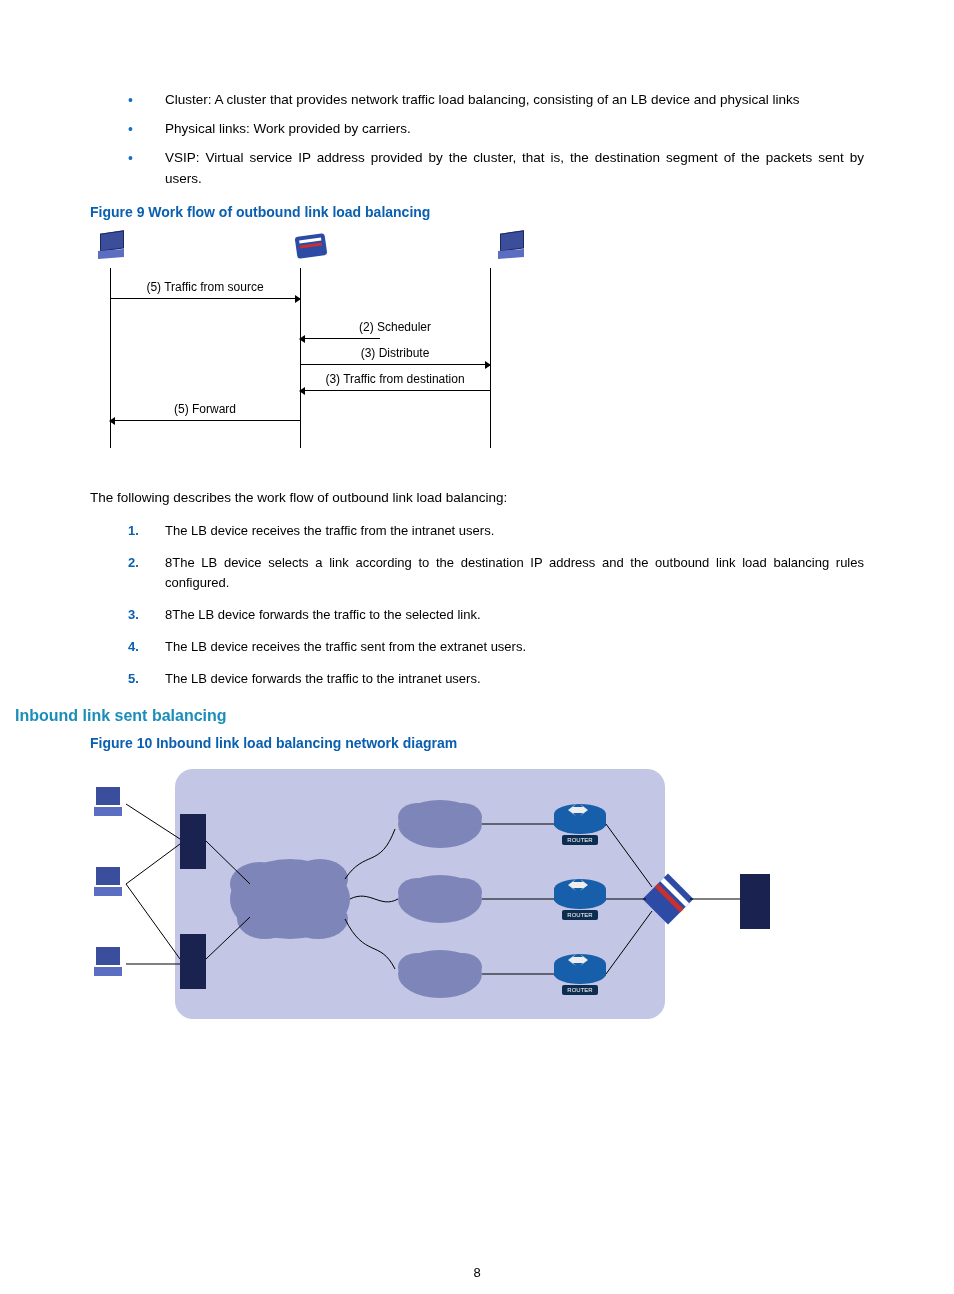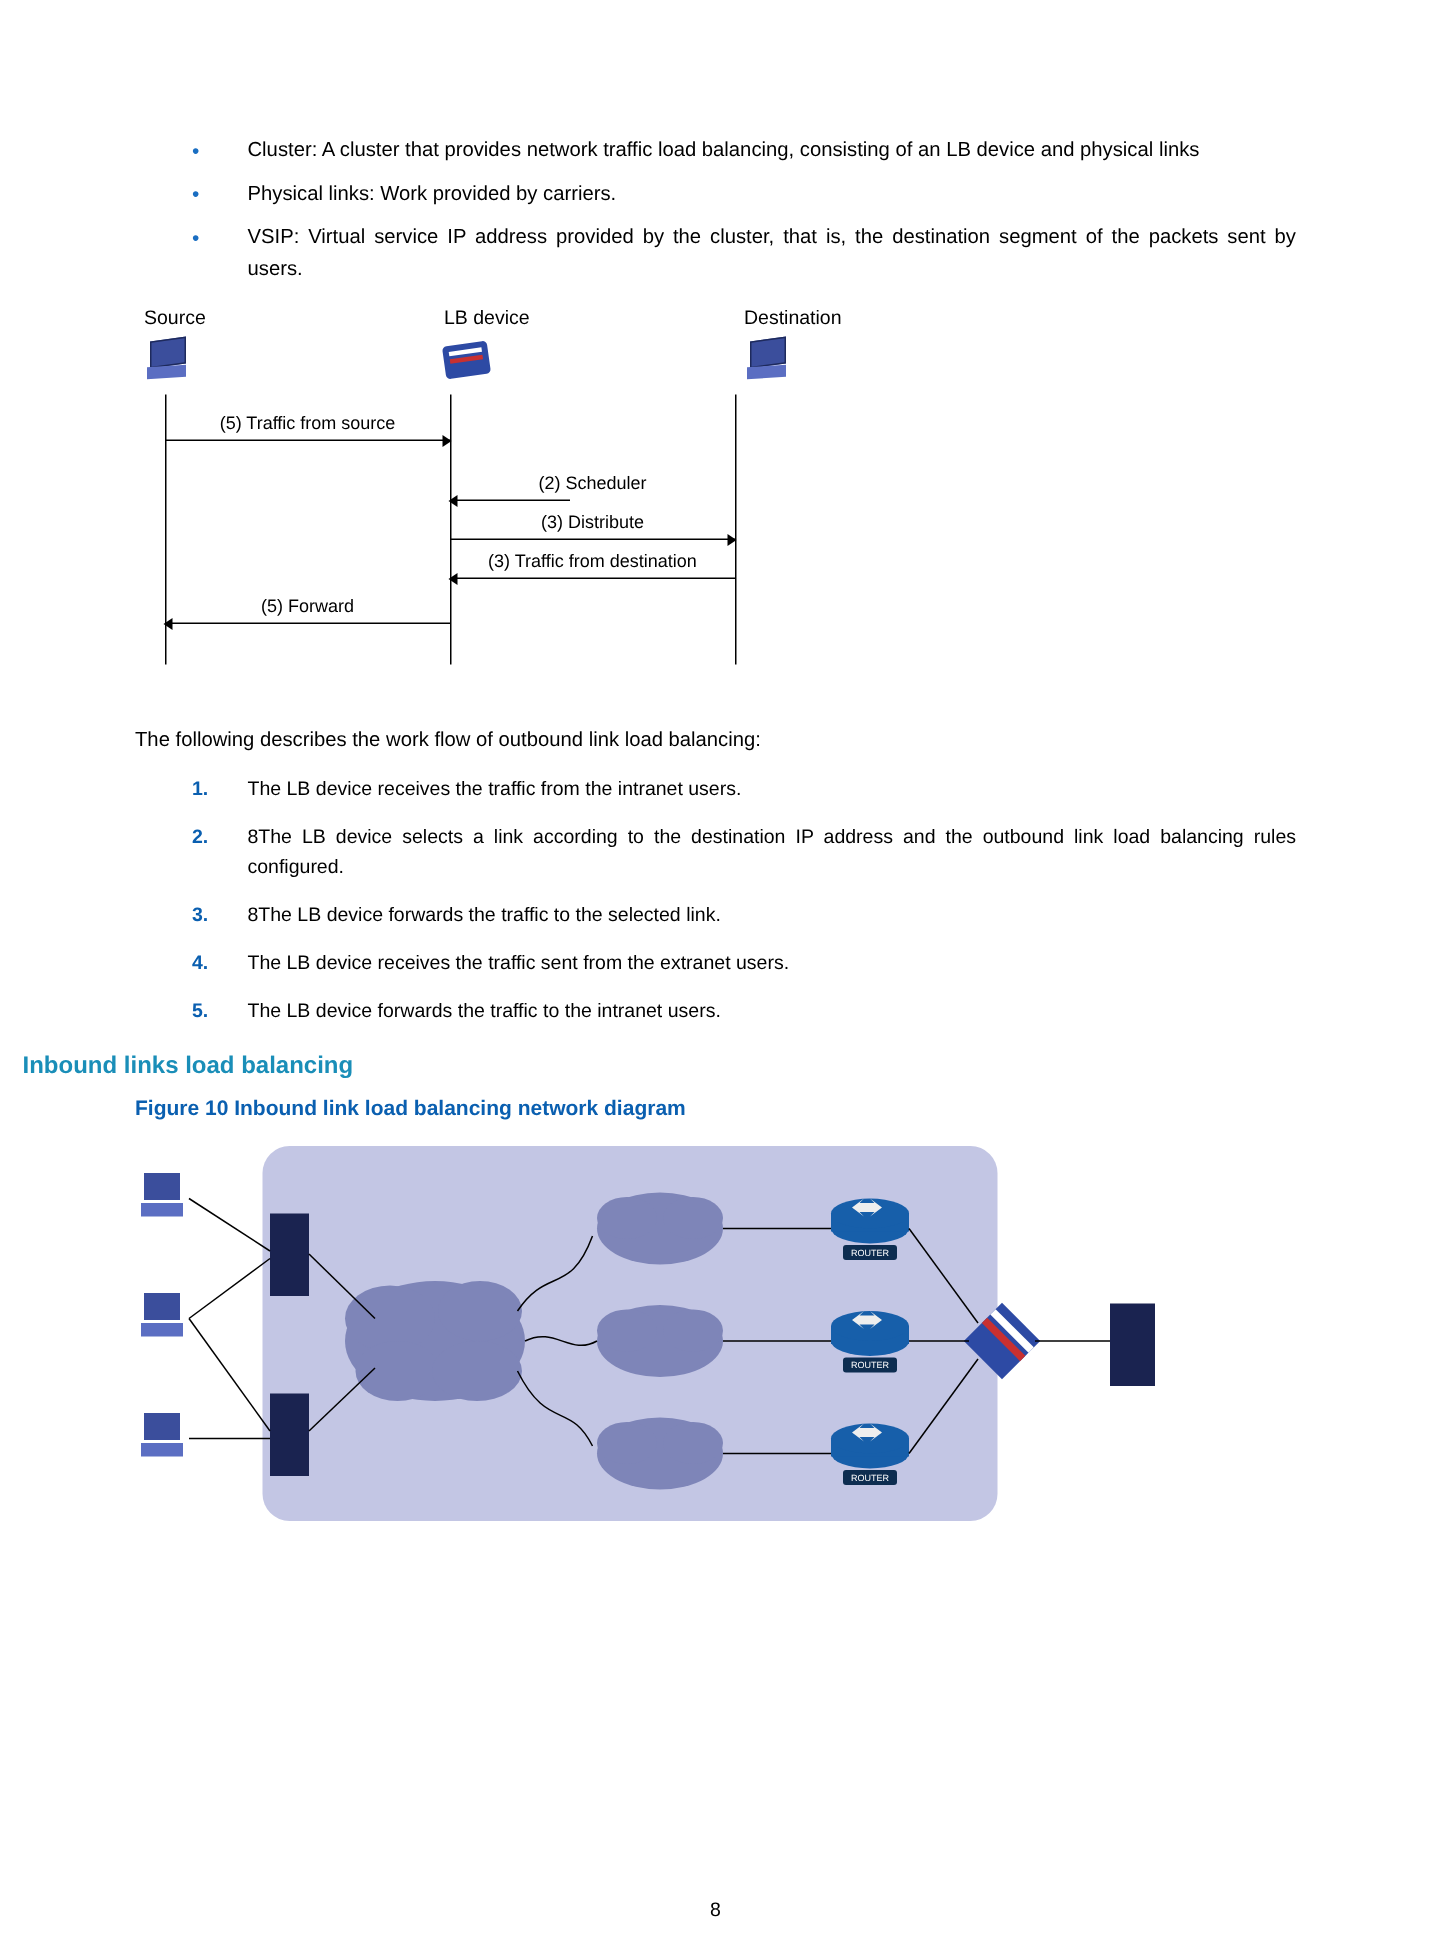--- a/index.html
+++ b/index.html
@@ -181,27 +181,23 @@
 
 <div class="page">
 
   <ul class="bullets">
     <li>Cluster: A cluster that provides network traffic load balancing, consisting of an LB device and physical links</li>
     <li>Physical links: Work provided by carriers.</li>
     <li>VSIP: Virtual service IP address provided by the cluster, that is, the destination segment of the packets sent by users.</li>
   </ul>
 
 
+  <div class="figcap">Figure 9 Work flow of outbound link load balancing</div>
 
   <div class="fig9">
-    <div class="head-row">
-      <div class="col1">Source</div>
-      <div class="col2">LB device</div>
-      <div class="col3">Destination</div>
-    </div>
     <div class="icon-row">
       <div class="col1"><span class="pc-icon"><span class="mon"></span><span class="base"></span></span></div>
       <div class="col2"><span class="lb-icon"></span></div>
       <div class="col3"><span class="pc-icon"><span class="mon"></span><span class="base"></span></span></div>
     </div>
     <div class="seqbox">
       <div class="lifeline ll1"></div>
       <div class="lifeline ll2"></div>
       <div class="lifeline ll3"></div>
 
@@ -225,21 +221,21 @@
   <p class="para">The following describes the work flow of outbound link load balancing:</p>
 
   <ol class="steps">
     <li>The LB device receives the traffic from the intranet users.</li>
     <li>8The LB device selects a link according to the destination IP address and the outbound link load balancing rules configured.</li>
     <li>8The LB device forwards the traffic to the selected link.</li>
     <li>The LB device receives the traffic sent from the extranet users.</li>
     <li>The LB device forwards the traffic to the intranet users.</li>
   </ol>
 
-  <h3 class="sec">Inbound links load balancing</h3>
+  <h3 class="sec">Inbound link sent balancing</h3>
 
   <div class="figcap">Figure 10 Inbound link load balancing network diagram</div>
 
   <div class="fig10 netwrap">
     <svg width="700" height="270" viewBox="0 0 700 270">
 
       <rect x="85" y="10" width="490" height="250" rx="18" fill="#c3c6e4"></rect>
 
       <g>
         <rect x="6" y="28" width="24" height="18" fill="#3b4e9c" transform="skewY(-8 16 37)"></rect>

